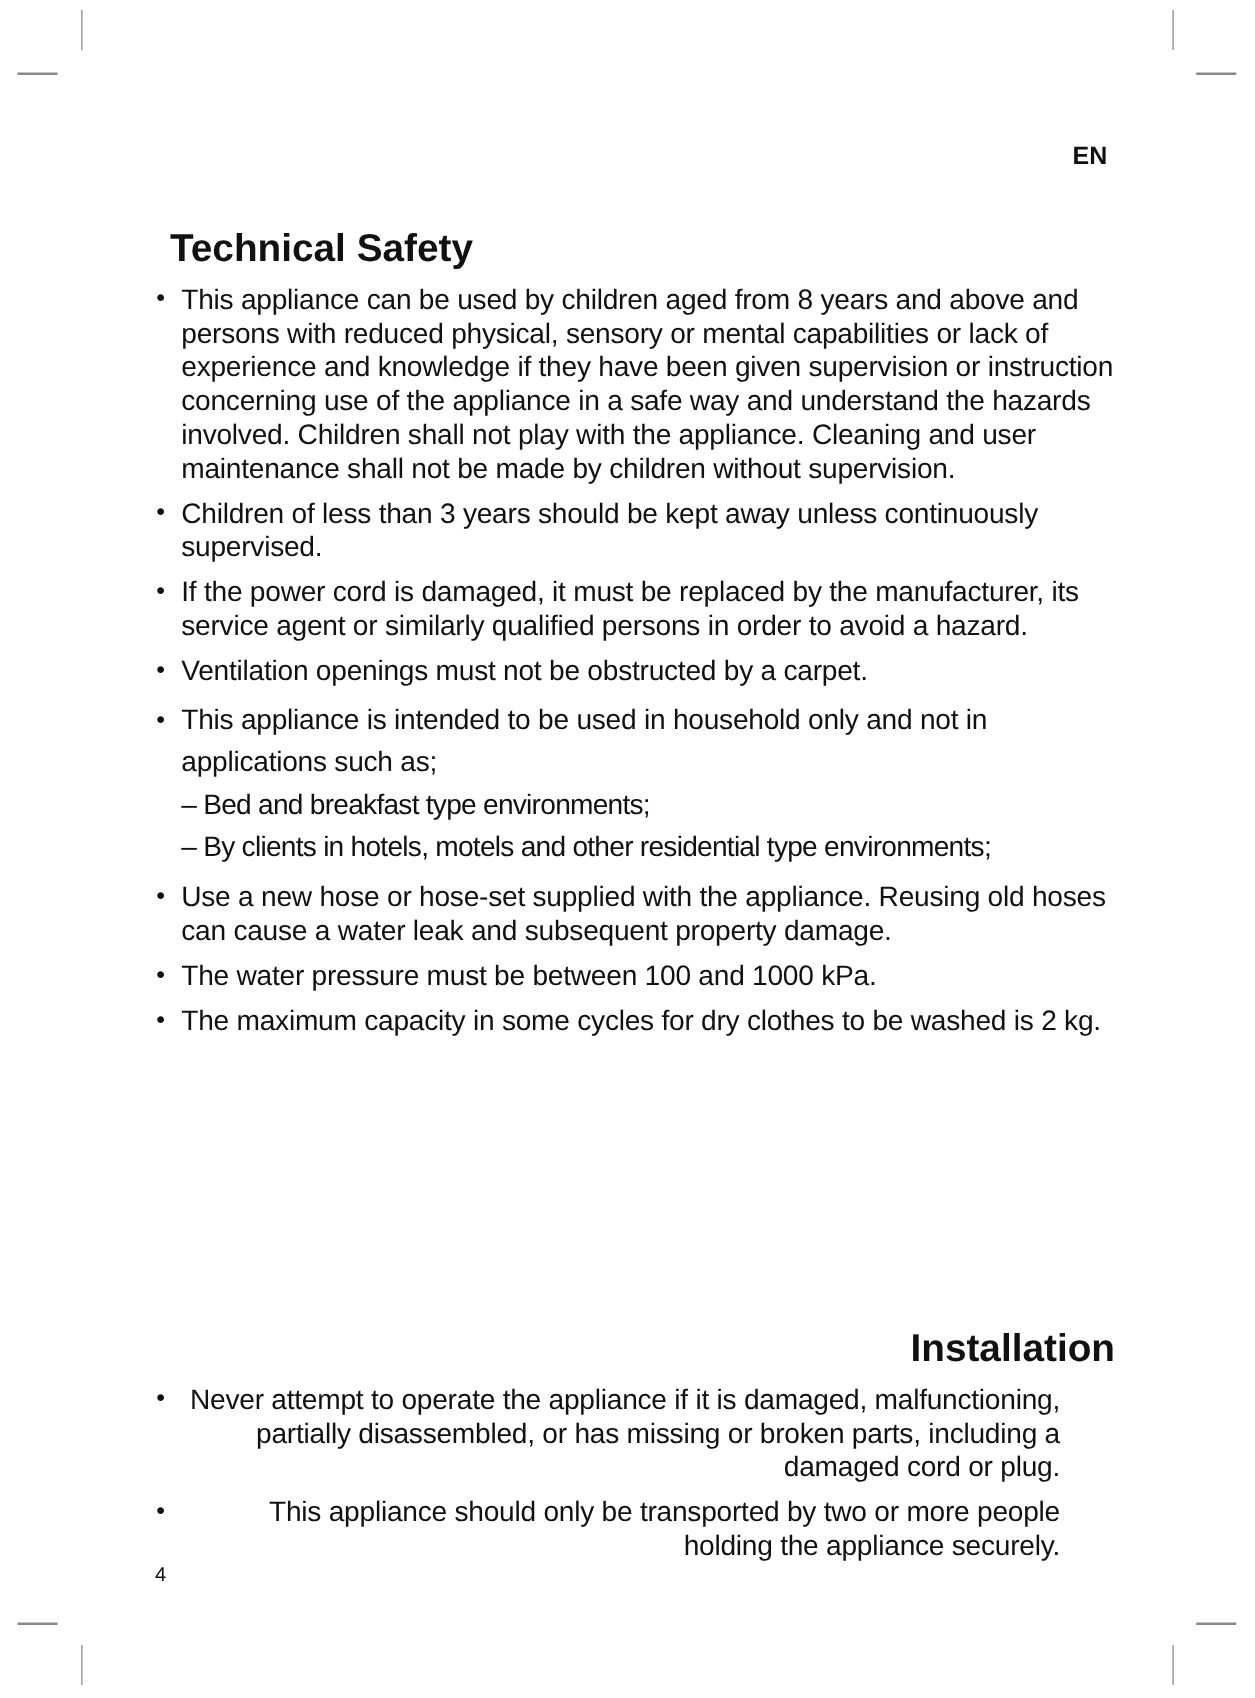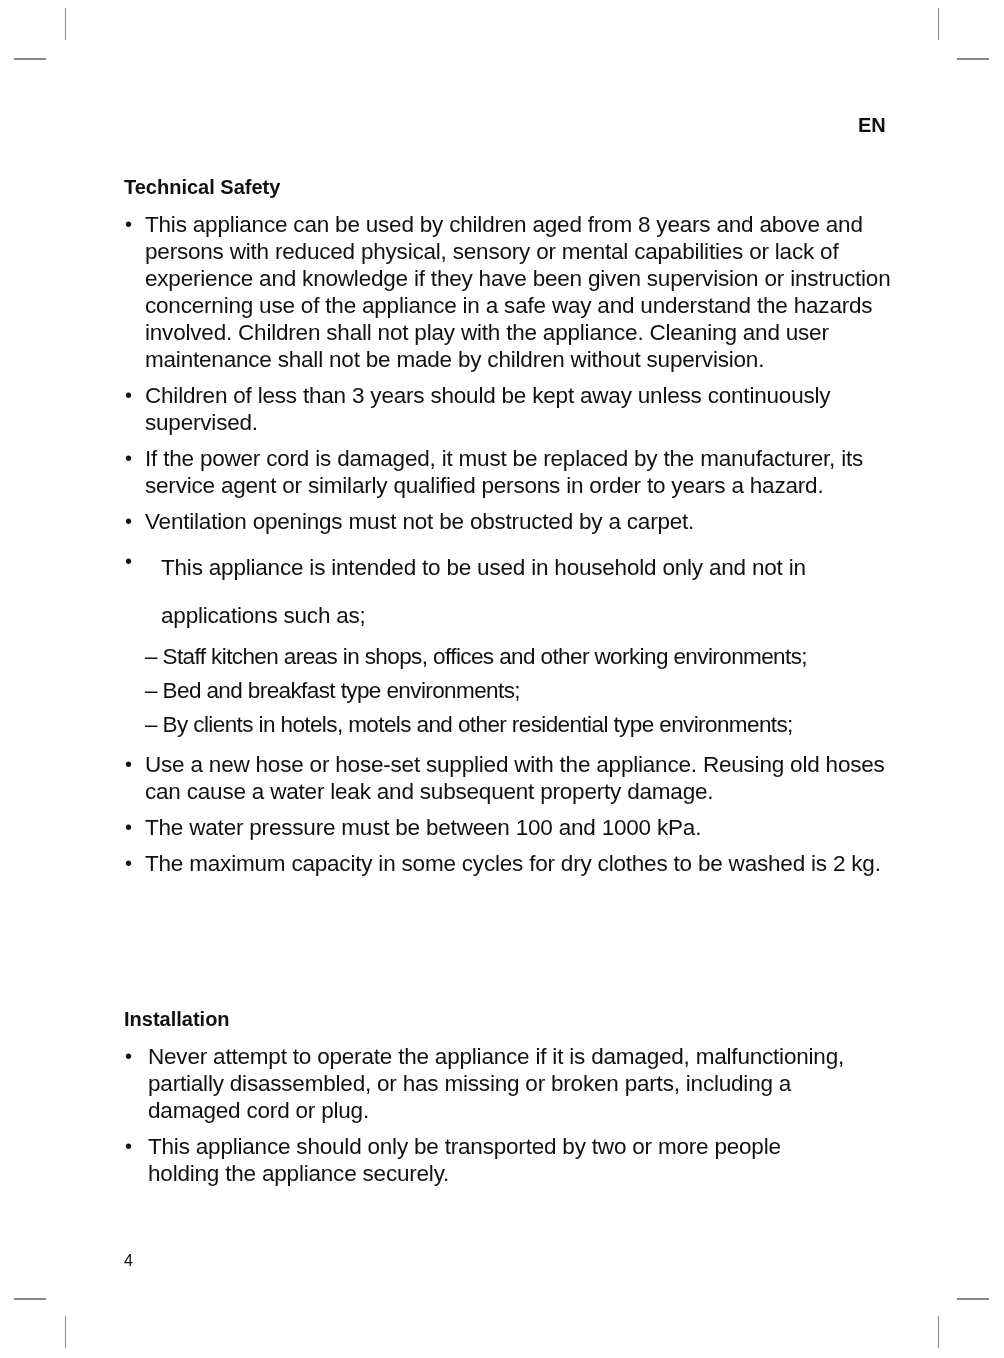--- a/index.html
+++ b/index.html
@@ -4,27 +4,27 @@
 <style>
   html, body { margin: 0; padding: 0; background: #ffffff; }
   body { width: 1004px; height: 1358px; position: relative; overflow: hidden;
          font-family: "Liberation Sans", sans-serif; color: #111111; }
   .crop { position: absolute; background: #888888; }
   .crop.v { width: 1px; height: 32px; }
   .crop.h { width: 32px; height: 2px; }
   .lang { position: absolute; left: 858px; top: 114px; font-size: 20px; font-weight: bold; letter-spacing: 0px; }
   .page-num { position: absolute; left: 124px; top: 1252px; font-size: 16px; }
   .section { position: absolute; left: 124px; width: 780px; }
-  .heading { font-size: 20px; font-weight: bold; margin: 0; line-height: 30px; }
+  .heading { font-size: 31px; font-weight: bold; margin: 12px; line-height: 30px; }
   ul.bullets { list-style: none; margin: 0; padding: 0; }
   ul.bullets li { position: relative; padding-left: 21px; font-size: 22.5px; line-height: 27px; margin-top: 9px; letter-spacing: -0.2px; }
   ul.bullets li .dot { position: absolute; left: 1px; top: 0; font-size: 20px; }
   ul.bullets li .txt { display: block; }
   .sub { display: block; line-height: 34px; letter-spacing: -0.6px; }
-  .sub-lead { line-height: 48px; display: block; margin-left: 16px; }
+  .sub-lead { line-height: 34px; display: block; }
 </style>
 </head>
 <body>
 
 <div class="crop v" style="left:65px; top:8px;"></div>
 <div class="crop h" style="left:14px; top:58px;"></div>
 <div class="crop v" style="left:938px; top:8px;"></div>
 <div class="crop h" style="left:957px; top:58px;"></div>
 <div class="crop h" style="left:14px; top:1298px;"></div>
 <div class="crop v" style="left:65px; top:1316px;"></div>
@@ -39,49 +39,48 @@
     <li>
       <span class="dot">•</span>
       <span class="txt">This appliance can be used by children aged from 8 years and above and persons with reduced physical, sensory or mental capabilities or lack of experience and knowledge if they have been given supervision or instruction concerning use of the appliance in a safe way and understand the hazards involved. Children shall not play with the appliance. Cleaning and user maintenance shall not be made by children without supervision.</span>
     </li>
     <li>
       <span class="dot">•</span>
       <span class="txt">Children of less than 3 years should be kept away unless continuously supervised.</span>
     </li>
     <li>
       <span class="dot">•</span>
-      <span class="txt">If the power cord is damaged, it must be replaced by the manufacturer, its service agent or similarly qualified persons in order to years a hazard.</span>
+      <span class="txt">If the power cord is damaged, it must be replaced by the manufacturer, its service agent or similarly qualified persons in order to avoid a hazard.</span>
     </li>
     <li>
       <span class="dot">•</span>
       <span class="txt">Ventilation openings must not be obstructed by a carpet.</span>
     </li>
     <li>
       <span class="dot" style="top:4px;">•</span>
       <span class="txt sub-lead">This appliance is intended to be used in household only and not in applications such as;</span>
-      <span class="sub">– Staff kitchen areas in shops, offices and other working environments;</span>
       <span class="sub">– Bed and breakfast type environments;</span>
       <span class="sub">– By clients in hotels, motels and other residential type environments;</span>
     </li>
     <li>
       <span class="dot">•</span>
       <span class="txt">Use a new hose or hose-set supplied with the appliance. Reusing old hoses can cause a water leak and subsequent property damage.</span>
     </li>
     <li>
       <span class="dot">•</span>
       <span class="txt">The water pressure must be between 100 and 1000 kPa.</span>
     </li>
     <li>
       <span class="dot">•</span>
       <span class="txt">The maximum capacity in some cycles for dry clothes to be washed is 2 kg.</span>
     </li>
   </ul>
 </div>
 
-<div class="section" style="top:1004px;">
+<div class="section" style="top:1052px;text-align:right;">
   <h2 class="heading">Installation</h2>
   <ul class="bullets" style="margin-top:1px;">
     <li style="padding-left:24px; width:700px;">
       <span class="dot">•</span>
       <span class="txt">Never attempt to operate the appliance if it is damaged, malfunctioning, partially disassembled, or has missing or broken parts, including a damaged cord or plug.</span>
     </li>
     <li style="padding-left:24px; width:700px;">
       <span class="dot">•</span>
       <span class="txt">This appliance should only be transported by two or more people holding the appliance securely.</span>
     </li>

